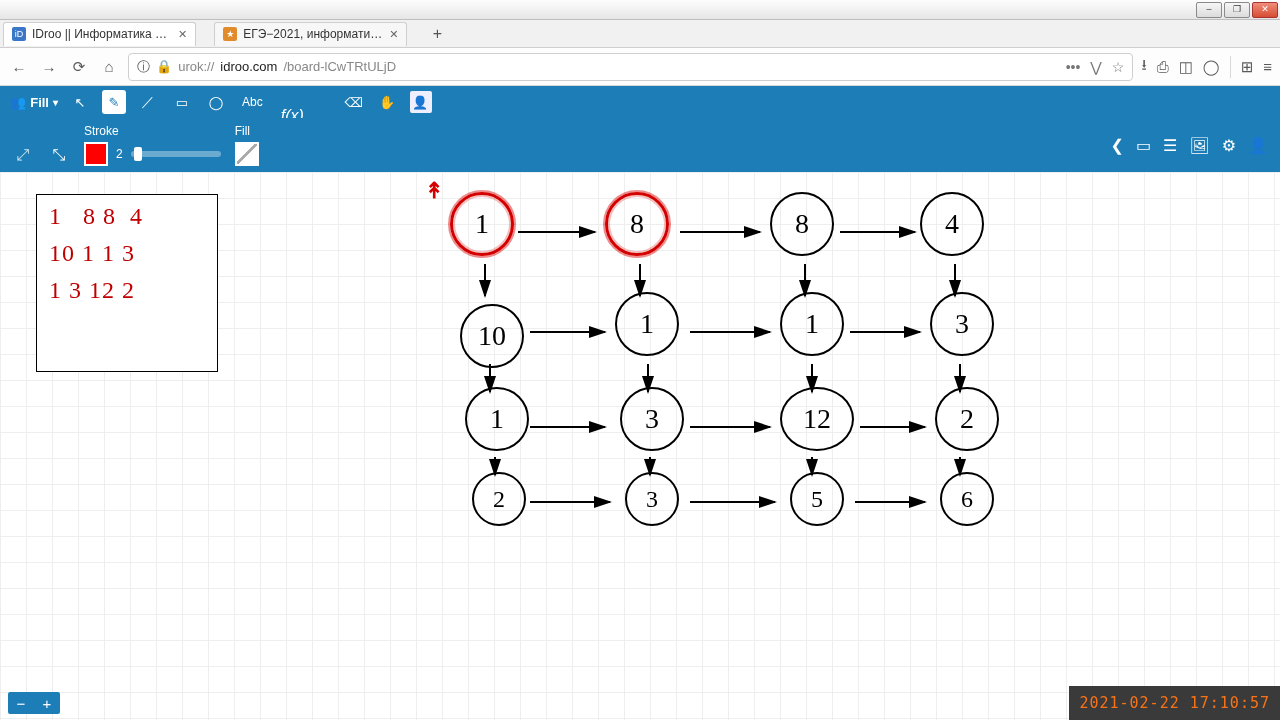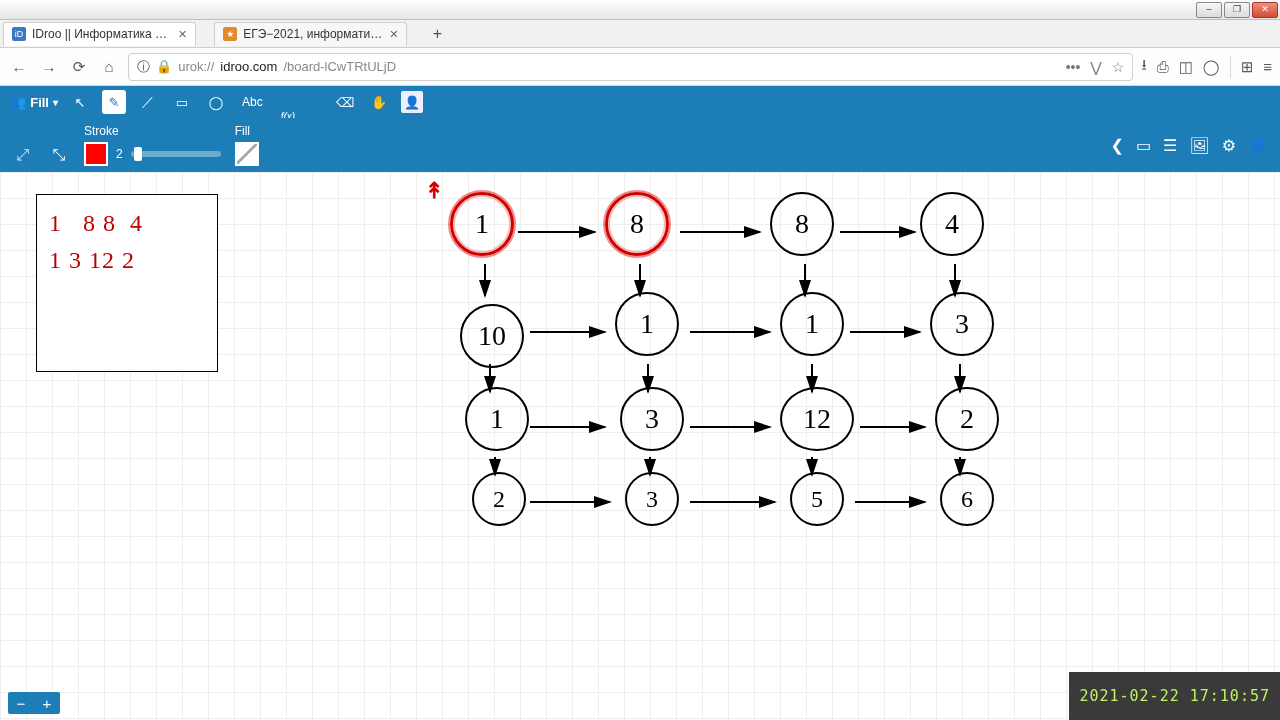--- a/index.html
+++ b/index.html
@@ -54,35 +54,35 @@
   .slider .knob { position:absolute; left:4%; top:-4px; width:8px; height:14px; background:#fff; border-radius:2px; }
   .sub-right { margin-left:auto; display:flex; align-items:center; gap:12px; font-size:16px; }
 
   
   .canvas-wrap { position:relative; height:calc(720px - 20px - 28px - 38px - 32px - 54px); background:#fff;
     background-image:
       linear-gradient(#eee 1px, transparent 1px),
       linear-gradient(90deg,#eee 1px, transparent 1px);
     background-size:26px 26px;
   }
-  .matrix-box { position:absolute; left:36px; top:22px; width:182px; height:178px; border:1.5px solid #000; background:#fff; padding:10px 12px; }
+  .matrix-box { position:absolute; left:36px; top:22px; width:182px; height:178px; border:1.5px solid #000; background:#fff; padding:3px 12px; }
   .matrix-row { font-family:"Comic Sans MS","Segoe Script",cursive; color:#c00000; font-size:24px; line-height:1.55; letter-spacing:1px; white-space:pre; }
 
   .graph { position:absolute; left:430px; top:20px; }
   .gnode { position:absolute; width:64px; height:64px; border:2.2px solid #000; border-radius:50%; display:flex; align-items:center; justify-content:center; font-family:"Comic Sans MS","Segoe Script",cursive; font-size:28px; background:transparent; }
   .gnode.small { width:54px; height:54px; font-size:24px; }
   .gnode.hl { border-color:#d40000; border-width:3.5px; box-shadow:0 0 0 2px rgba(212,0,0,.25) inset; }
   .gnode.hl::after { content:""; position:absolute; inset:-5px; border:2px solid rgba(212,0,0,.45); border-radius:50%; }
 
   .redmark { position:absolute; color:#d40000; font-size:22px; font-weight:bold; }
 
   
   .zoom-ctrl { position:absolute; left:8px; bottom:6px; display:flex; background:#1d7eb7; color:#fff; border-radius:2px; overflow:hidden; }
   .zoom-ctrl span { width:26px; height:22px; display:flex; align-items:center; justify-content:center; font-size:15px; }
-  .timestamp { position:absolute; right:0; bottom:0; background:#3a3a3a; color:#bef264; font-size:15px; padding:15px 10px; font-family:Consolas,monospace; letter-spacing:1px; }
+  .timestamp { position:absolute; right:0; bottom:0; background:#3a3a3a; color:#f97316; font-size:15px; padding:8px 10px; font-family:Consolas,monospace; letter-spacing:1px; }
 
   svg.arrows { position:absolute; inset:0; width:100%; height:100%; pointer-events:none; }
 </style>
 </head>
 <body>
 
 <div class="titlebar">
   <div class="winbtns">
     <div class="winbtn">–</div>
     <div class="winbtn">❐</div>
@@ -137,21 +137,21 @@
     <span>👥</span>
     <span>Fill</span>
     <span class="chev">▾</span>
   </div>
   <div class="tool">↖</div>
   <div class="tool active">✎</div>
   <div class="tool">／</div>
   <div class="tool">▭</div>
   <div class="tool">◯</div>
   <div class="tool" style="width:auto;padding:0 4px;font-size:12px;">Abc</div>
-  <div class="tool" style="width:auto;padding:0 4px;font-style:italic;font-size:10px;margin-top:28px;">f(x)</div>
+  <div class="tool" style="width:auto;padding:0 4px;font-style:italic;font-size:16px;margin-top:28px;">f(x)</div>
   <div style="width:14px"></div>
   <div class="tool">⌫</div>
   <div class="tool">✋</div>
   <div class="avatar-box">👤</div>
 </div>
 
 <div class="sub-toolbar">
   <div class="sub-left">
     <div class="arrow-btn" style="color:#cfe6f4">⤢</div>
     <div class="arrow-btn">⤡</div>
@@ -177,20 +177,21 @@
     <span>🖼</span>
     <span>⚙</span>
     <span>👤</span>
   </div>
 </div>
 
 <div class="canvas-wrap">
 
   <div class="matrix-box">
     <div class="matrix-row">1   8 8  4</div>
+    <div class="matrix-row">10 1 1 3</div>
     <div class="matrix-row">1 3 12 2</div>
   </div>
 
   <span class="redmark" style="left:425px; top:6px;">↟</span>
 
   <svg class="arrows">
     <defs>
       <marker id="ah" markerWidth="10" markerHeight="10" refX="8" refY="3" orient="auto">
         <path d="M0,0 L9,3 L0,6 Z" fill="#000"></path>
       </marker>

